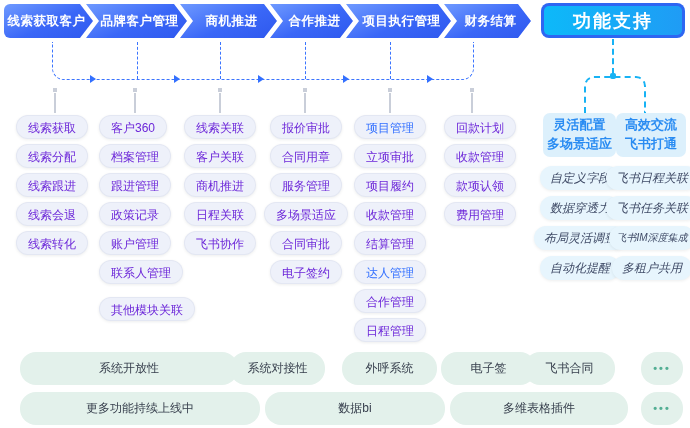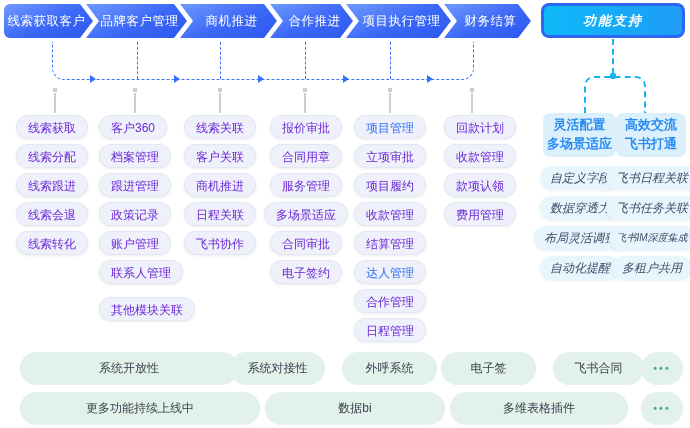--- a/index.html
+++ b/index.html
@@ -4,38 +4,38 @@
 <style>
   html,body{margin:0;padding:0;background:#fff;}
   .stage{
     position:relative;width:690px;height:428px;background:#ffffff;overflow:hidden;
     font-family:"Liberation Sans","DejaVu Sans",sans-serif;
   }
   
   .chev{
     position:absolute;top:4px;height:34px;
     background:linear-gradient(155deg,#6f9aff 0%,#3a67f7 55%,#2e58ee 100%);
-    color:#fff;font-size:12.5px;font-weight:400;letter-spacing:.5px;
+    color:#fff;font-size:12.5px;font-weight:700;letter-spacing:.5px;
     display:flex;align-items:center;justify-content:center;
     clip-path:polygon(0 0, calc(100% - 13px) 0, 100% 50%, calc(100% - 13px) 100%, 0 100%, 13px 50%);
     padding:0 6px 0 12px;box-sizing:border-box;white-space:nowrap;
   }
   .chev.first{
     clip-path:polygon(0 0, calc(100% - 13px) 0, 100% 50%, calc(100% - 13px) 100%, 0 100%);
     border-radius:6px 0 0 6px;padding-left:2px;
   }
   .support-btn{
     position:absolute;left:541px;top:3px;width:144px;height:35px;
     background:#2e66f2;border-radius:8px;padding:3px;box-sizing:border-box;
   }
   .support-btn .inner{
     height:100%;border-radius:5px;
     background:linear-gradient(90deg,#0db9f9,#1f9cf5);
     display:flex;align-items:center;justify-content:center;
-    color:#fff;font-size:13px;font-weight:700;letter-spacing:2px;font-style:italic;
+    color:#fff;font-size:18px;font-weight:700;letter-spacing:2px;
   }
   
   .conn-frame{
     position:absolute;left:52px;top:42px;width:420px;height:37px;
     border-left:1.5px dashed #3b74ff;border-right:1.5px dashed #3b74ff;
     border-bottom:1.5px dashed #3b74ff;
     border-bottom-left-radius:12px;border-bottom-right-radius:12px;
   }
   .conn-v{position:absolute;top:42px;height:37px;width:0;border-left:1.5px dashed #3b74ff;}
   .conn-arrow{
@@ -210,21 +210,21 @@
     <div class="sup-pill">飞书日程关联</div>
     <div class="sup-pill">飞书任务关联</div>
     <div class="sup-pill small">飞书IM深度集成</div>
     <div class="sup-pill">多租户共用</div>
   </div>
 
   <div class="bbox" style="left:20px;top:352px;width:218px">系统开放性</div>
   <div class="bbox" style="left:230px;top:352px;width:95px">系统对接性</div>
   <div class="bbox" style="left:342px;top:352px;width:95px">外呼系统</div>
   <div class="bbox" style="left:441px;top:352px;width:95px">电子签</div>
-  <div class="bbox" style="left:553px;top:352px;width:91px">飞书合同</div>
+  <div class="bbox" style="left:524px;top:352px;width:91px">飞书合同</div>
   <div class="bbox dots" style="left:641px;top:352px;width:42px">•••</div>
 
   <div class="bbox" style="left:20px;top:392px;width:240px">更多功能持续上线中</div>
   <div class="bbox" style="left:265px;top:392px;width:180px">数据bi</div>
   <div class="bbox" style="left:450px;top:392px;width:178px">多维表格插件</div>
   <div class="bbox dots" style="left:641px;top:392px;width:42px">•••</div>
 
 </div>
 
 </body></html>

